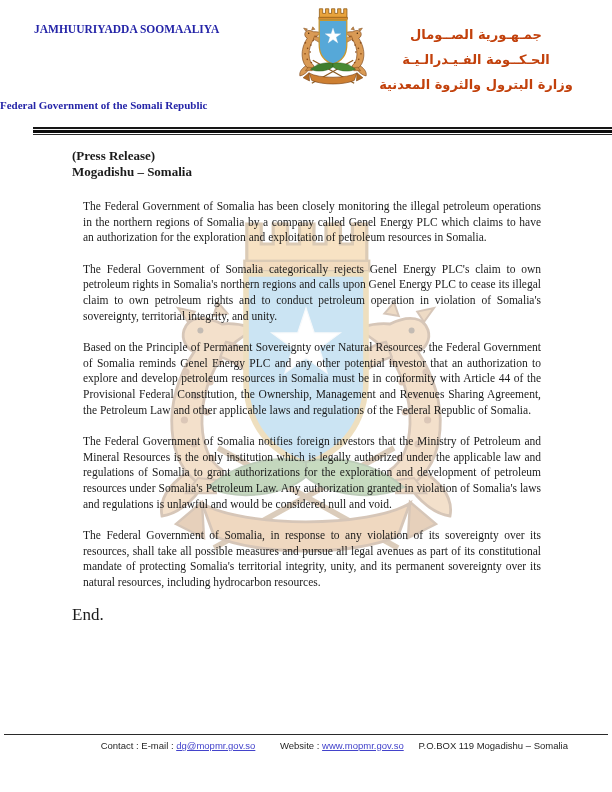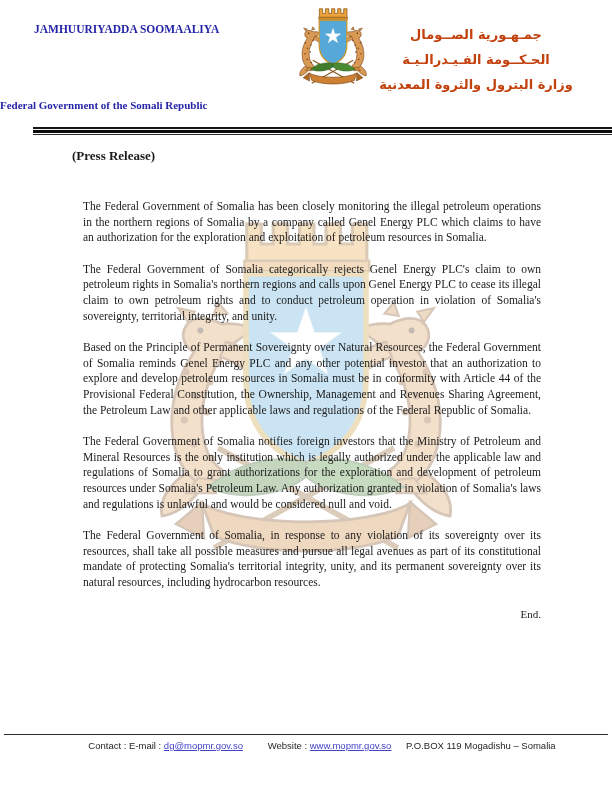--- a/index.html
+++ b/index.html
@@ -49,31 +49,31 @@
   
   .meta{
     position:absolute;left:72px;top:148px;width:469px;z-index:1;
     color:#1b1b1b;font-weight:bold;font-size:13px;line-height:15.5px;
   }
   .body-text{
     position:absolute;left:72px;top:199px;width:469px;z-index:1;
     color:#1b1b1b;font-size:11.5px;line-height:15.6px;text-align:justify;
   }
   .body-text p{margin:0 0 16px 11px;}
-  .end-mark{text-align:right;margin-top:17px;font-size:11px;color:#1b1b1b;}
+  .end-mark{text-align:left;margin-top:17px;font-size:17px;color:#1b1b1b;}
 
   
   .footer-rule{
     position:absolute;left:4px;right:4px;top:734px;
     border-top:1.3px solid #2a2a2a;
   }
   .footer{
-    position:absolute;left:0;top:740px;width:568px;text-align:center;
+    position:absolute;left:0;top:740px;width:568px;text-align:right;
     font-family:"Liberation Sans","DejaVu Sans",sans-serif;
-    font-size:9.5px;color:#1f1f1f;padding-left:38px;
+    font-size:9.5px;color:#1f1f1f;
   }
   .footer a{color:#4343cb;text-decoration:underline;}
   .gap-lg{display:inline-block;width:22px;}
   .gap-md{display:inline-block;width:12px;}
 </style>
 </head>
 <body>
 
 <div class="page">
 
@@ -144,20 +144,21 @@
   <div class="rule-double"></div>
 
   <div class="watermark">
     <svg viewBox="0 0 100 90" width="400" height="360" preserveAspectRatio="xMidYMid meet" aria-hidden="true">
       <use href="#coa"></use>
     </svg>
   </div>
 
   <div class="meta">
     <div>(Press Release)</div>
+    <div>Mogadishu – Somalia</div>
   </div>
 
   <div class="body-text">
     <p>The Federal Government of Somalia has been closely monitoring the illegal petroleum operations in the northern regions of Somalia by a company called Genel Energy PLC  which claims to have  an authorization for the exploration and exploitation of petroleum resources in Somalia.</p>
     <p>The Federal Government of Somalia categorically rejects Genel Energy PLC's claim to own petroleum rights in Somalia's northern regions and calls upon Genel Energy PLC to cease its illegal claim to own petroleum rights and to conduct petroleum operation in violation of Somalia's sovereignty, territorial integrity, and unity.</p>
     <p>Based on the Principle of Permanent Sovereignty over Natural Resources, the Federal Government of Somalia reminds Genel Energy PLC and any other potential investor that an authorization to explore and develop petroleum resources in Somalia must be in conformity with Article 44 of the Provisional Federal Constitution, the Ownership, Management and Revenues Sharing Agreement, the Petroleum Law and other applicable laws and regulations of the Federal Republic of Somalia.</p>
     <p>The Federal Government of Somalia notifies foreign investors that the Ministry of Petroleum and Mineral Resources is the only institution which is legally authorized under the applicable law and regulations of Somalia to grant authorizations for the exploration and development of petroleum resources under Somalia's Petroleum Law. Any authorization granted in violation of Somalia's laws and regulations is unlawful and would be considered null and void.</p>
     <p>The Federal Government of Somalia, in response to any violation of its sovereignty over its resources, shall take all possible measures and pursue all legal avenues as part of its constitutional mandate of protecting Somalia's territorial integrity, unity, and its permanent sovereignty over its natural resources, including hydrocarbon resources.</p>
     <div class="end-mark">End.</div>
   </div>

